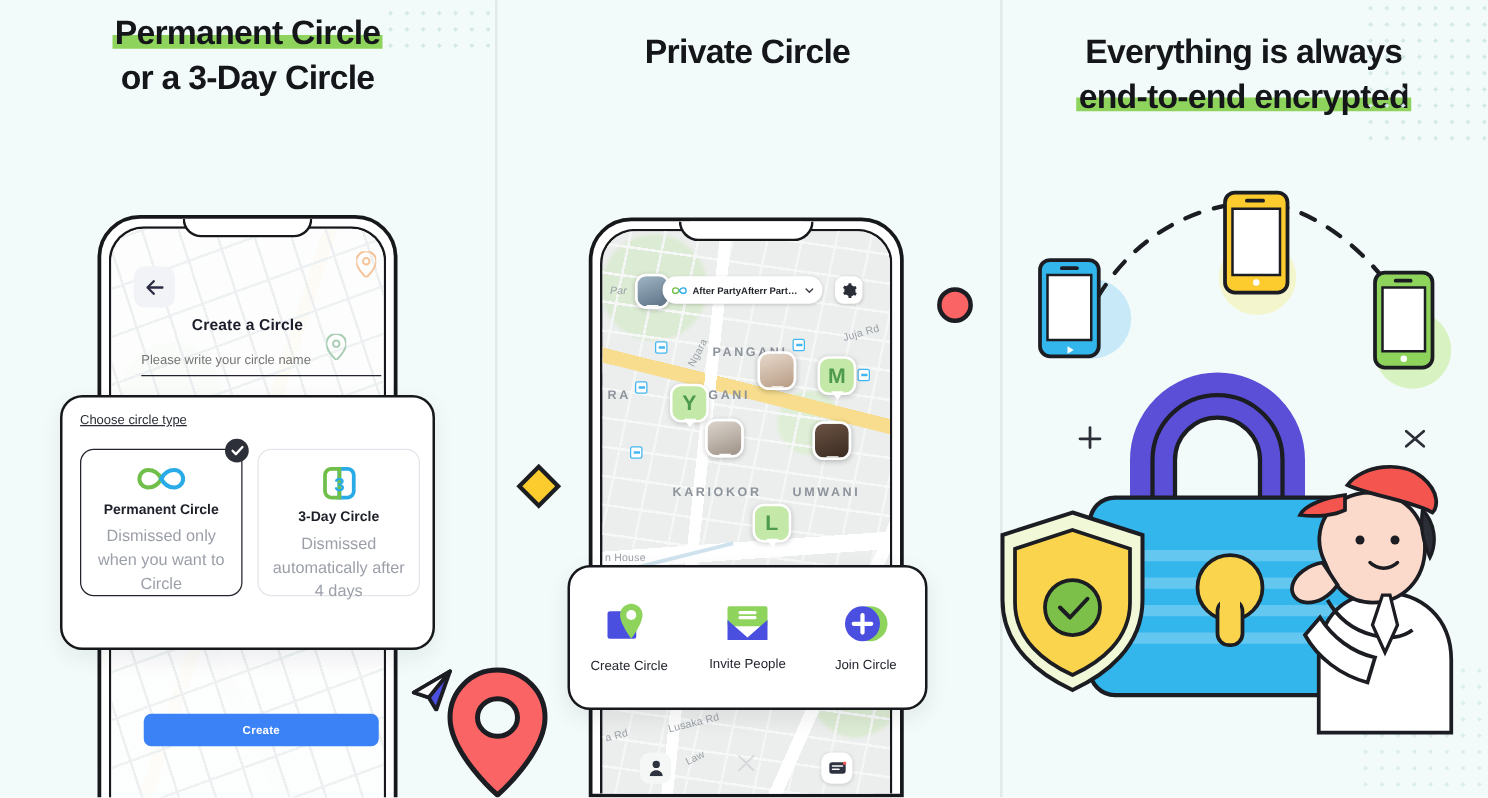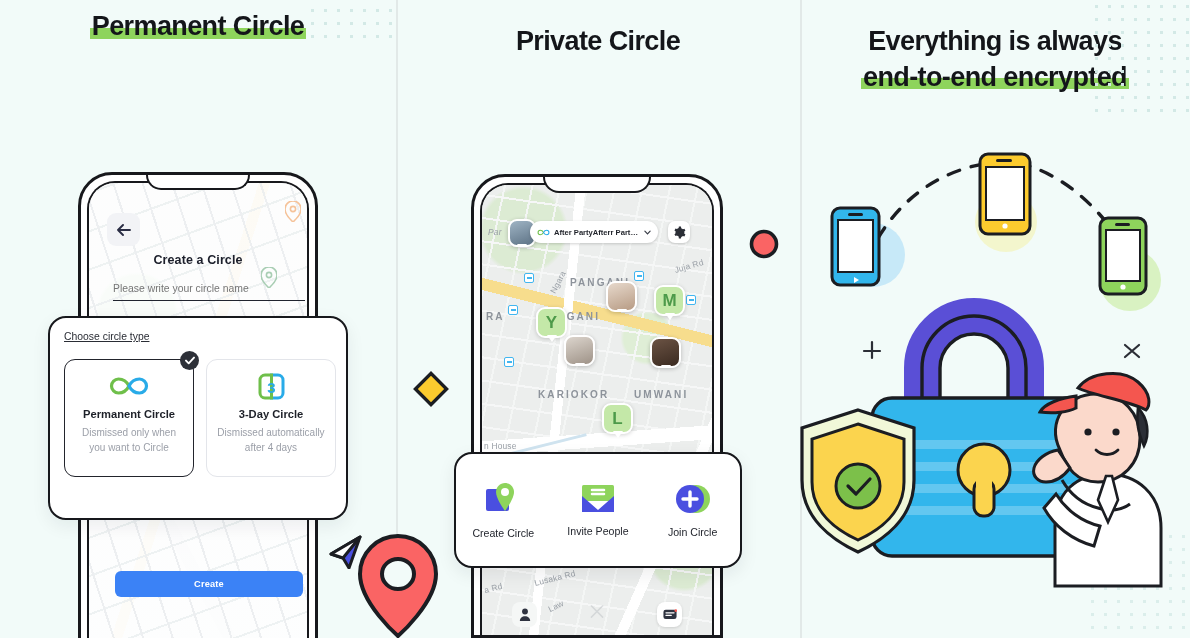--- a/index.html
+++ b/index.html
@@ -143,21 +143,21 @@
   }
   .type-card {
     position: absolute; top: 41px; width: 130px; height: 118px;
     border-radius: 11px; background: #fff;
     display: flex; flex-direction: column; align-items: center;
   }
   #card-permanent { left: 14px; border: 1.9px solid #22242c; }
   #card-3day      { left: 156px; border: 1.4px solid #e3e5ea; }
   .type-icon { margin-top: 13px; height: 26px; display:flex; align-items:center; justify-content:center;}
   .type-name { margin-top: 9px; font-size: 11.2px; font-weight: 700; color: #1d2028; }
-  .type-desc { margin-top: 6px; font-size: 10px; line-height: 1.45; color: #9b9fa8; text-align: center; width: 110px; }
+  .type-desc { margin-top: 6px; font-size: 13px; line-height: 1.45; color: #9b9fa8; text-align: center; width: 110px; }
   #card-check {
     position: absolute; left: 130px; top: 33px;
     width: 19px; height: 19px; border-radius: 50%;
     background: #2d3038; z-index: 12;
     display: flex; align-items: center; justify-content: center;
   }
 
   
   #phone-2 { left: 471px; top: 174px; width: 252px; height: 464px; border-radius: 34px 34px 0 0; }
   #phone-2-screen {
@@ -284,20 +284,21 @@
 <body>
 
 <div class="stage">
 
   <div class="panel" id="panel-1">
 
     <div class="dots" id="dots-a"></div>
 
     <div class="headline" id="headline-1">
       <span class="hl-line"><span class="hl-mark">Permanent Circle</span></span>
+      <span class="hl-line">or a 3-Day Circle</span>
     </div>
 
     <div class="phone" id="phone-1">
 
       <div id="phone-1-screen">
         <div id="map-faint"></div>
 
         <div id="map-pin-a">
           <svg class="mini-pin" viewBox="0 0 16 21">
               <path d="M8 0C3.6 0 0 3.6 0 8c0 6 8 13 8 13s8-7 8-13c0-4.4-3.6-8-8-8z" fill="none" stroke="#f5c39a" stroke-width="1.6"></path>

